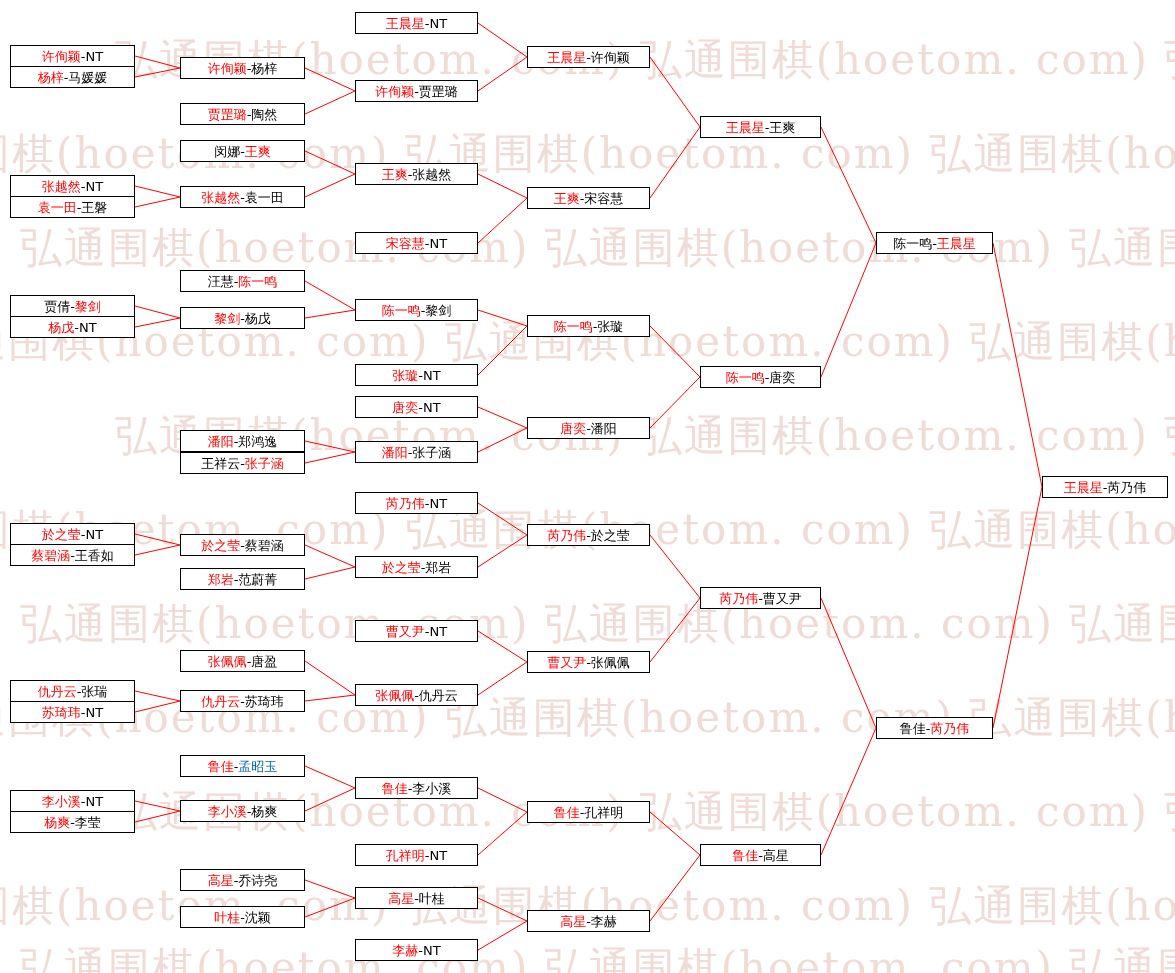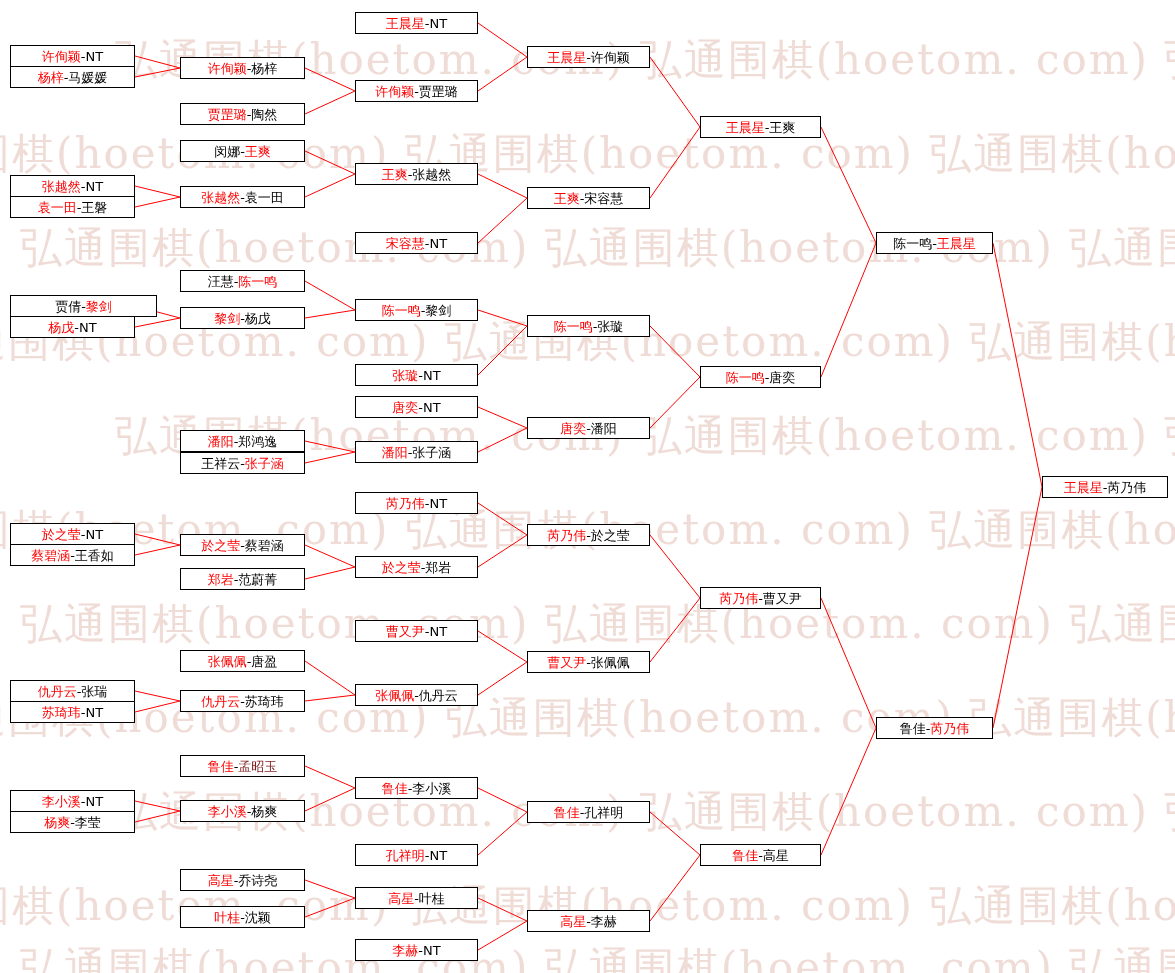--- a/index.html
+++ b/index.html
@@ -115,21 +115,21 @@
       <div class="match" style="left: 10px; top: 175px; width: 125px; border-color: rgb(0, 0, 0); background: rgb(255, 255, 255);">
         <span style="color: rgb(255, 0, 0);">张越然</span>
         <span style="color: rgb(0, 0, 0);">-</span>
         <span style="color: rgb(0, 0, 0);">NT</span>
       </div>
       <div class="match" style="left: 10px; top: 196px; width: 125px; border-color: rgb(0, 0, 0); background: rgb(255, 255, 255);">
         <span style="color: rgb(255, 0, 0);">袁一田</span>
         <span style="color: rgb(0, 0, 0);">-</span>
         <span style="color: rgb(0, 0, 0);">王磐</span>
       </div>
-      <div class="match" style="left: 10px; top: 295px; width: 147px; border-color: rgb(0, 0, 0); background: rgb(255, 255, 255);">
+      <div class="match" style="left: 10px; top: 295px; width: 125px; border-color: rgb(0, 0, 0); background: rgb(255, 255, 255);">
         <span style="color: rgb(0, 0, 0);">贾倩</span>
         <span style="color: rgb(0, 0, 0);">-</span>
         <span style="color: rgb(255, 0, 0);">黎剑</span>
       </div>
       <div class="match" style="left: 10px; top: 316px; width: 125px; border-color: rgb(0, 0, 0); background: rgb(255, 255, 255);">
         <span style="color: rgb(255, 0, 0);">杨戊</span>
         <span style="color: rgb(0, 0, 0);">-</span>
         <span style="color: rgb(0, 0, 0);">NT</span>
       </div>
       <div class="match" style="left: 10px; top: 523px; width: 125px; border-color: rgb(0, 0, 0); background: rgb(255, 255, 255);">
@@ -218,21 +218,21 @@
         <span style="color: rgb(0, 0, 0);">唐盈</span>
       </div>
       <div class="match" style="left: 180px; top: 690px; width: 125px; border-color: rgb(0, 0, 0); background: rgb(255, 255, 255);">
         <span style="color: rgb(255, 0, 0);">仇丹云</span>
         <span style="color: rgb(0, 0, 0);">-</span>
         <span style="color: rgb(0, 0, 0);">苏琦玮</span>
       </div>
       <div class="match" style="left: 180px; top: 755px; width: 125px; border-color: rgb(0, 0, 0); background: rgb(255, 255, 255);">
         <span style="color: rgb(255, 0, 0);">鲁佳</span>
         <span style="color: rgb(0, 0, 0);">-</span>
-        <span style="color: #7f1d1d;">孟昭玉</span>
+        <span style="color: #0369a1;">孟昭玉</span>
       </div>
       <div class="match" style="left: 180px; top: 800px; width: 125px; border-color: rgb(0, 0, 0); background: rgb(255, 255, 255);">
         <span style="color: rgb(255, 0, 0);">李小溪</span>
         <span style="color: rgb(0, 0, 0);">-</span>
         <span style="color: rgb(0, 0, 0);">杨爽</span>
       </div>
       <div class="match" style="left: 180px; top: 869px; width: 125px; border-color: rgb(0, 0, 0); background: rgb(255, 255, 255);">
         <span style="color: rgb(255, 0, 0);">高星</span>
         <span style="color: rgb(0, 0, 0);">-</span>
         <span style="color: rgb(0, 0, 0);">乔诗尧</span>

